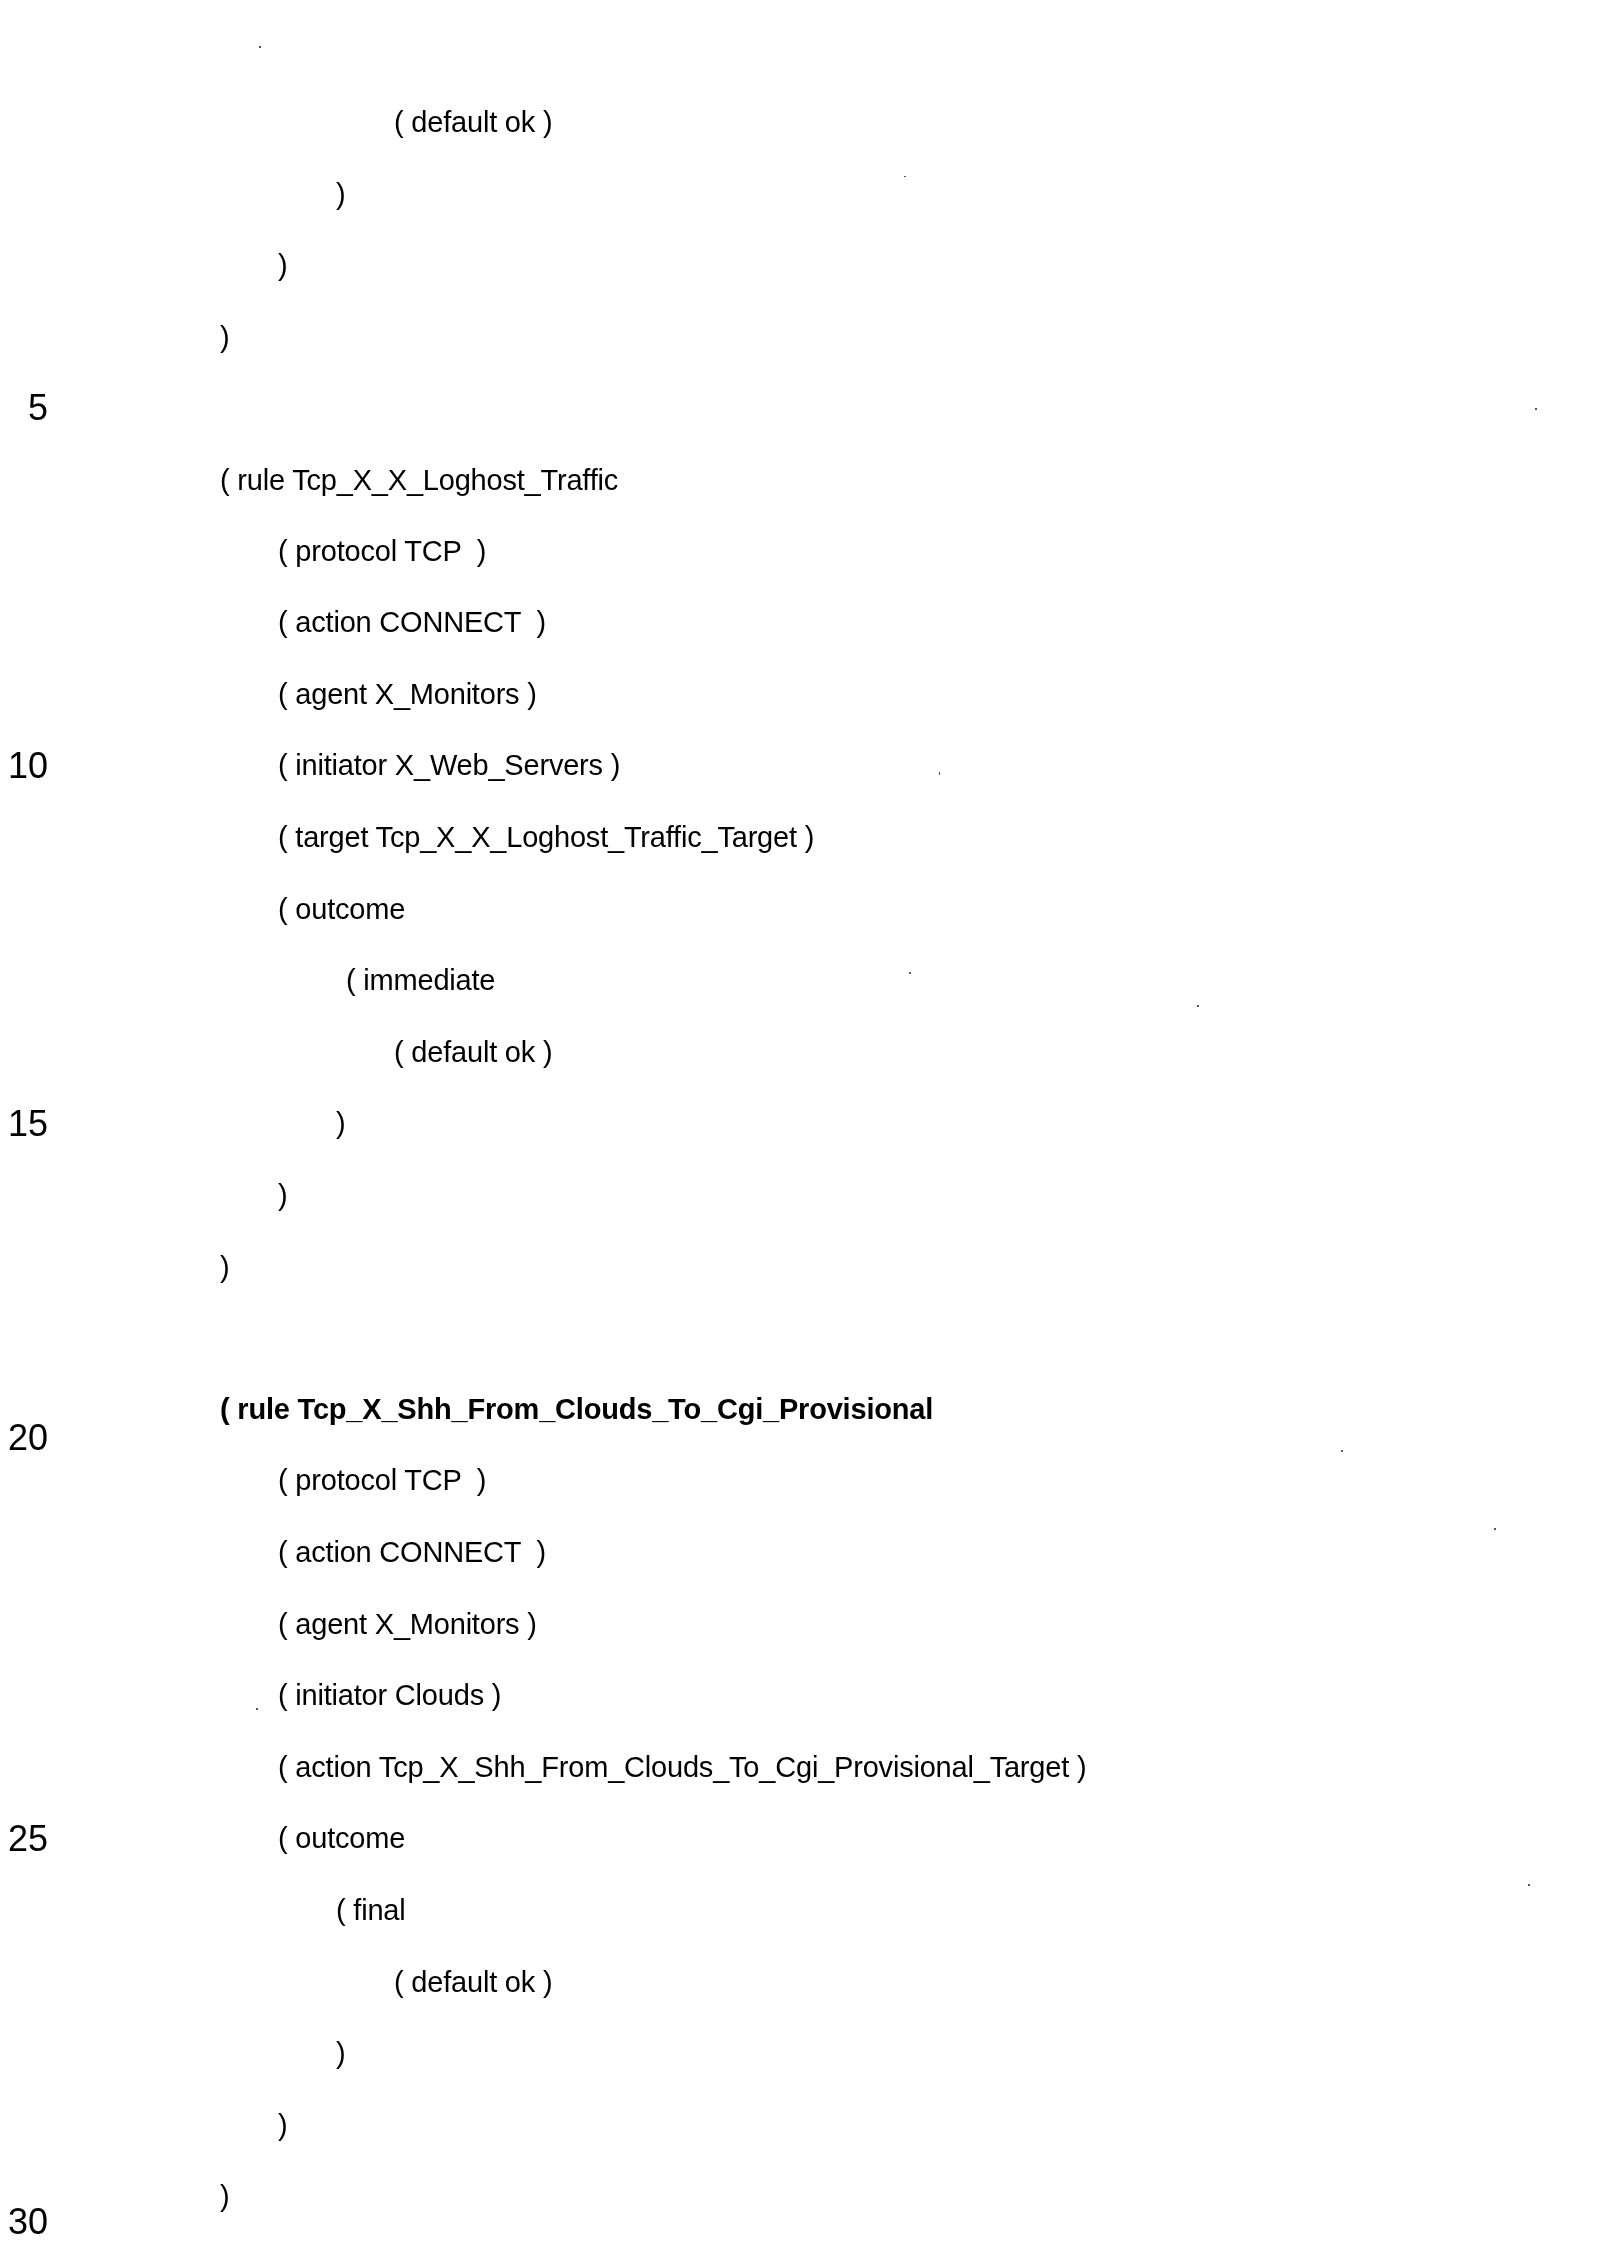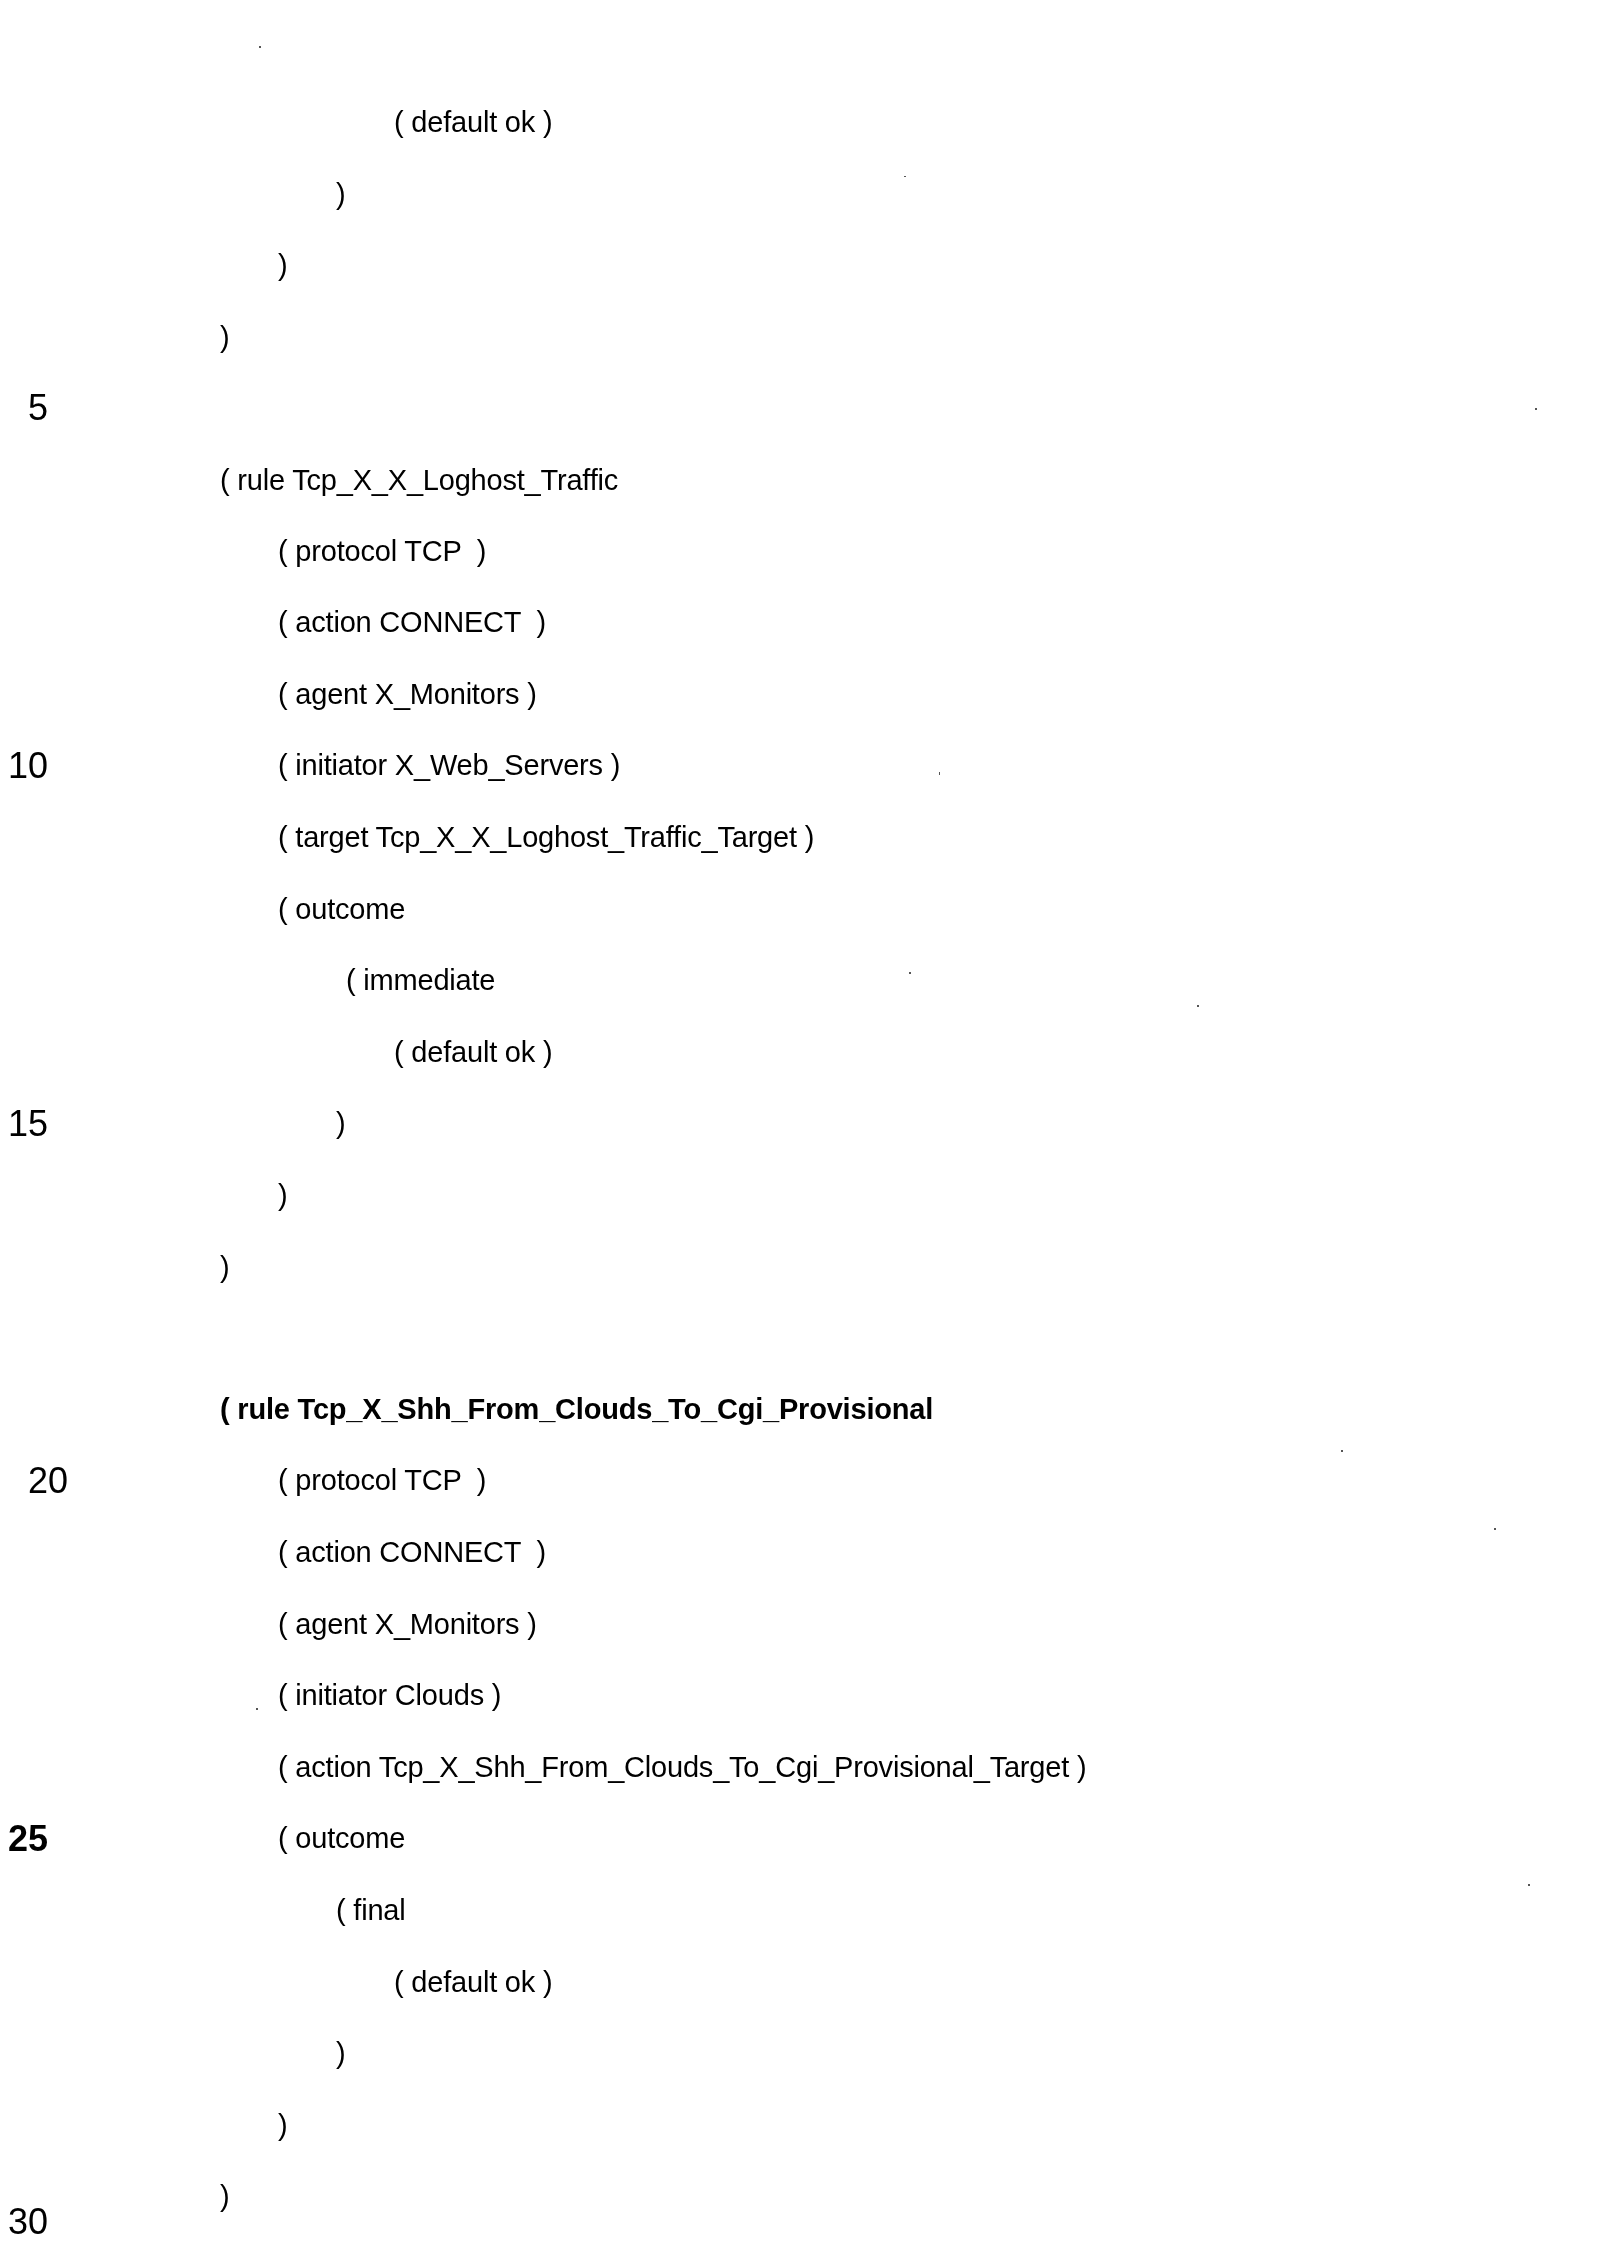--- a/index.html
+++ b/index.html
@@ -78,22 +78,22 @@
       <div class="code-line" style="left: 336px; top: 1893px;">( final</div>
       <div class="code-line" style="left: 394px; top: 1965px;">( default ok )</div>
       <div class="code-line" style="left: 336px; top: 2036px;">)</div>
       <div class="code-line" style="left: 278px; top: 2108px;">)</div>
       <div class="code-line" style="left: 220px; top: 2179px;">)</div>
     </div>
   <div id="margin-numbers">
       <div class="line-number" style="top: 388px;">5</div>
       <div class="line-number" style="top: 746px;">10</div>
       <div class="line-number" style="top: 1104px;">15</div>
-      <div class="line-number" style="top: 1461px; padding-left: 20px;">20</div>
-      <div class="line-number" style="top: 1819px; font-weight: bold;">25</div>
+      <div class="line-number" style="top: 1418px;">20</div>
+      <div class="line-number" style="top: 1819px;">25</div>
       <div class="line-number" style="top: 2176px; margin-top: 26px;">30</div>
     </div>
 
   <span class="speck" style="left:259px;top:46px;"></span>
   <span class="speck" style="left:904px;top:176px;width:2.3px;height:0.8px;"></span>
   <span class="speck" style="left:1535px;top:408px;"></span>
   <span class="speck" style="left:939px;top:772px;width:0.8px;height:3.1px;"></span>
   <span class="speck" style="left:909px;top:972px;"></span>
   <span class="speck" style="left:1197px;top:1005px;"></span>
   <span class="speck" style="left:1341px;top:1450px;"></span>

